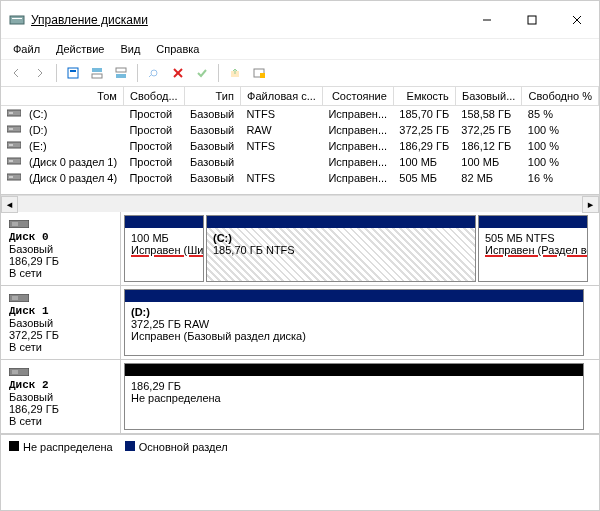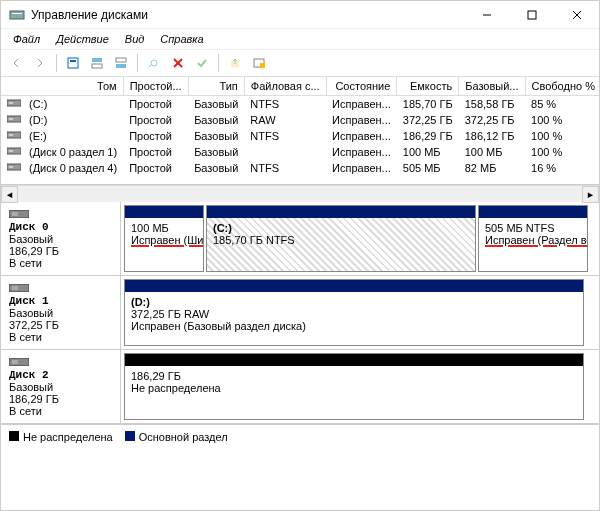--- a/index.html
+++ b/index.html
@@ -1,24 +1,24 @@
 <!DOCTYPE html>
 <html><head>
 <meta charset="utf-8">
 <style>
 * { box-sizing: border-box; margin: 0; padding: 0; font-family: "Segoe UI", Tahoma, sans-serif; font-size: 11px; }
 body { background: #fff; width: 600px; height: 511px; overflow: hidden; border: 1px solid #ccc; }
 
-.titlebar { height: 28px; display: flex; align-items: center; padding-left: 8px; border-bottom: 1px solid #eee; }
+.titlebar { height: 38px; display: flex; align-items: center; padding-left: 8px; border-bottom: 1px solid #eee; text-decoration: underline; }
 .titlebar .icon { width: 16px; height: 16px; margin-right: 6px; }
 .titlebar .title { flex: 1; font-size: 12px; }
 .winbtn { width: 45px; height: 30px; display: flex; align-items: center; justify-content: center; }
 .winbtn svg { width: 10px; height: 10px; }
 
-.menubar { height: 20px; display: flex; align-items: center; padding: 0 6px; gap: 4px; font-style: italic; }
+.menubar { height: 20px; display: flex; align-items: center; padding: 0 6px; gap: 4px; }
 .menubar span { padding: 2px 6px; }
 
 .toolbar { height: 28px; display: flex; align-items: center; padding: 0 4px; border-top: 1px solid #eee; border-bottom: 1px solid #ddd; gap: 2px; }
 .toolbar .tbtn { width: 22px; height: 22px; display: flex; align-items: center; justify-content: center; border: 1px solid transparent; }
 .toolbar .tbtn.disabled { opacity: 0.4; }
 .toolbar .sep { width: 1px; height: 18px; background: #ccc; margin: 0 3px; }
 
 .volumes { height: 108px; overflow: auto; border-bottom: 1px solid #ccc; }
 table { width: 100%; border-collapse: collapse; }
 th { text-align: right; font-weight: normal; padding: 3px 6px; border-right: 1px solid #ddd; border-bottom: 1px solid #ddd; background: #fff; white-space: nowrap; }
@@ -144,21 +144,21 @@
         <rect x="8" y="7" width="5" height="5" fill="#fb0"></rect>
       </svg>
     </div>
 </div>
 
 <div class="volumes">
   <table>
     <thead>
         <tr>
       <th colspan="2">Том</th>
-      <th>Простой...</th>
+      <th>Свобод...</th>
       <th>Тип</th>
       <th>Файловая с...</th>
       <th>Состояние</th>
       <th>Емкость</th>
       <th>Базовый...</th>
       <th>Свободно %</th>
     </tr>
       </thead>
     <tbody id="vol-body">
         <tr>

